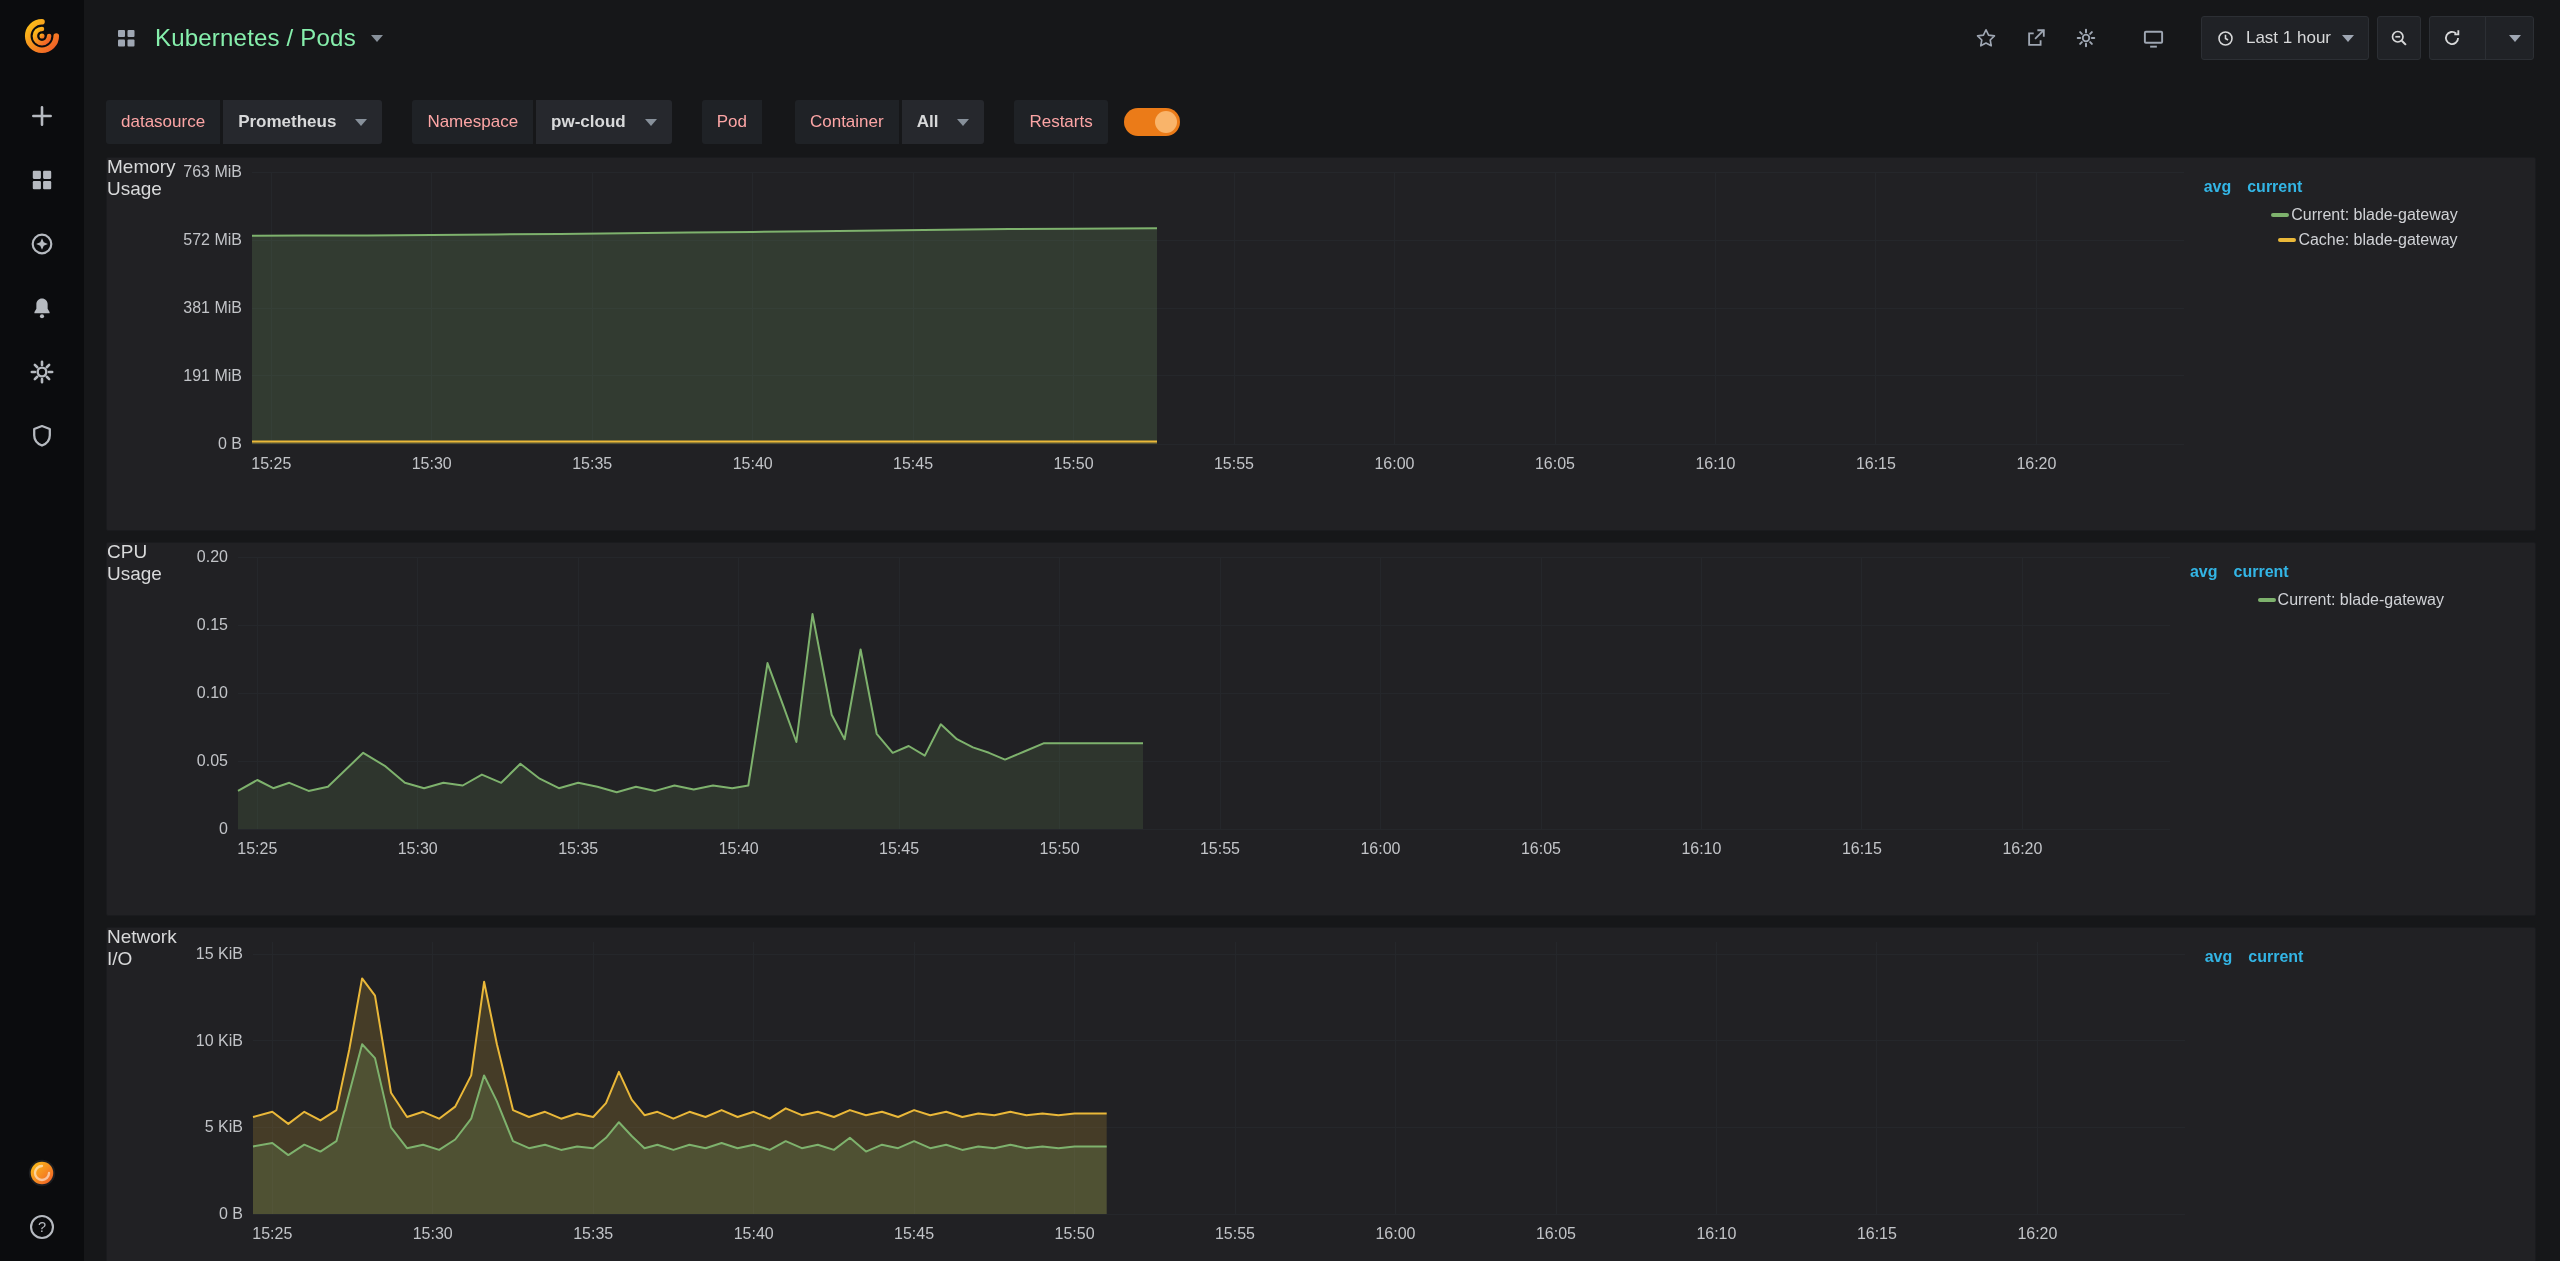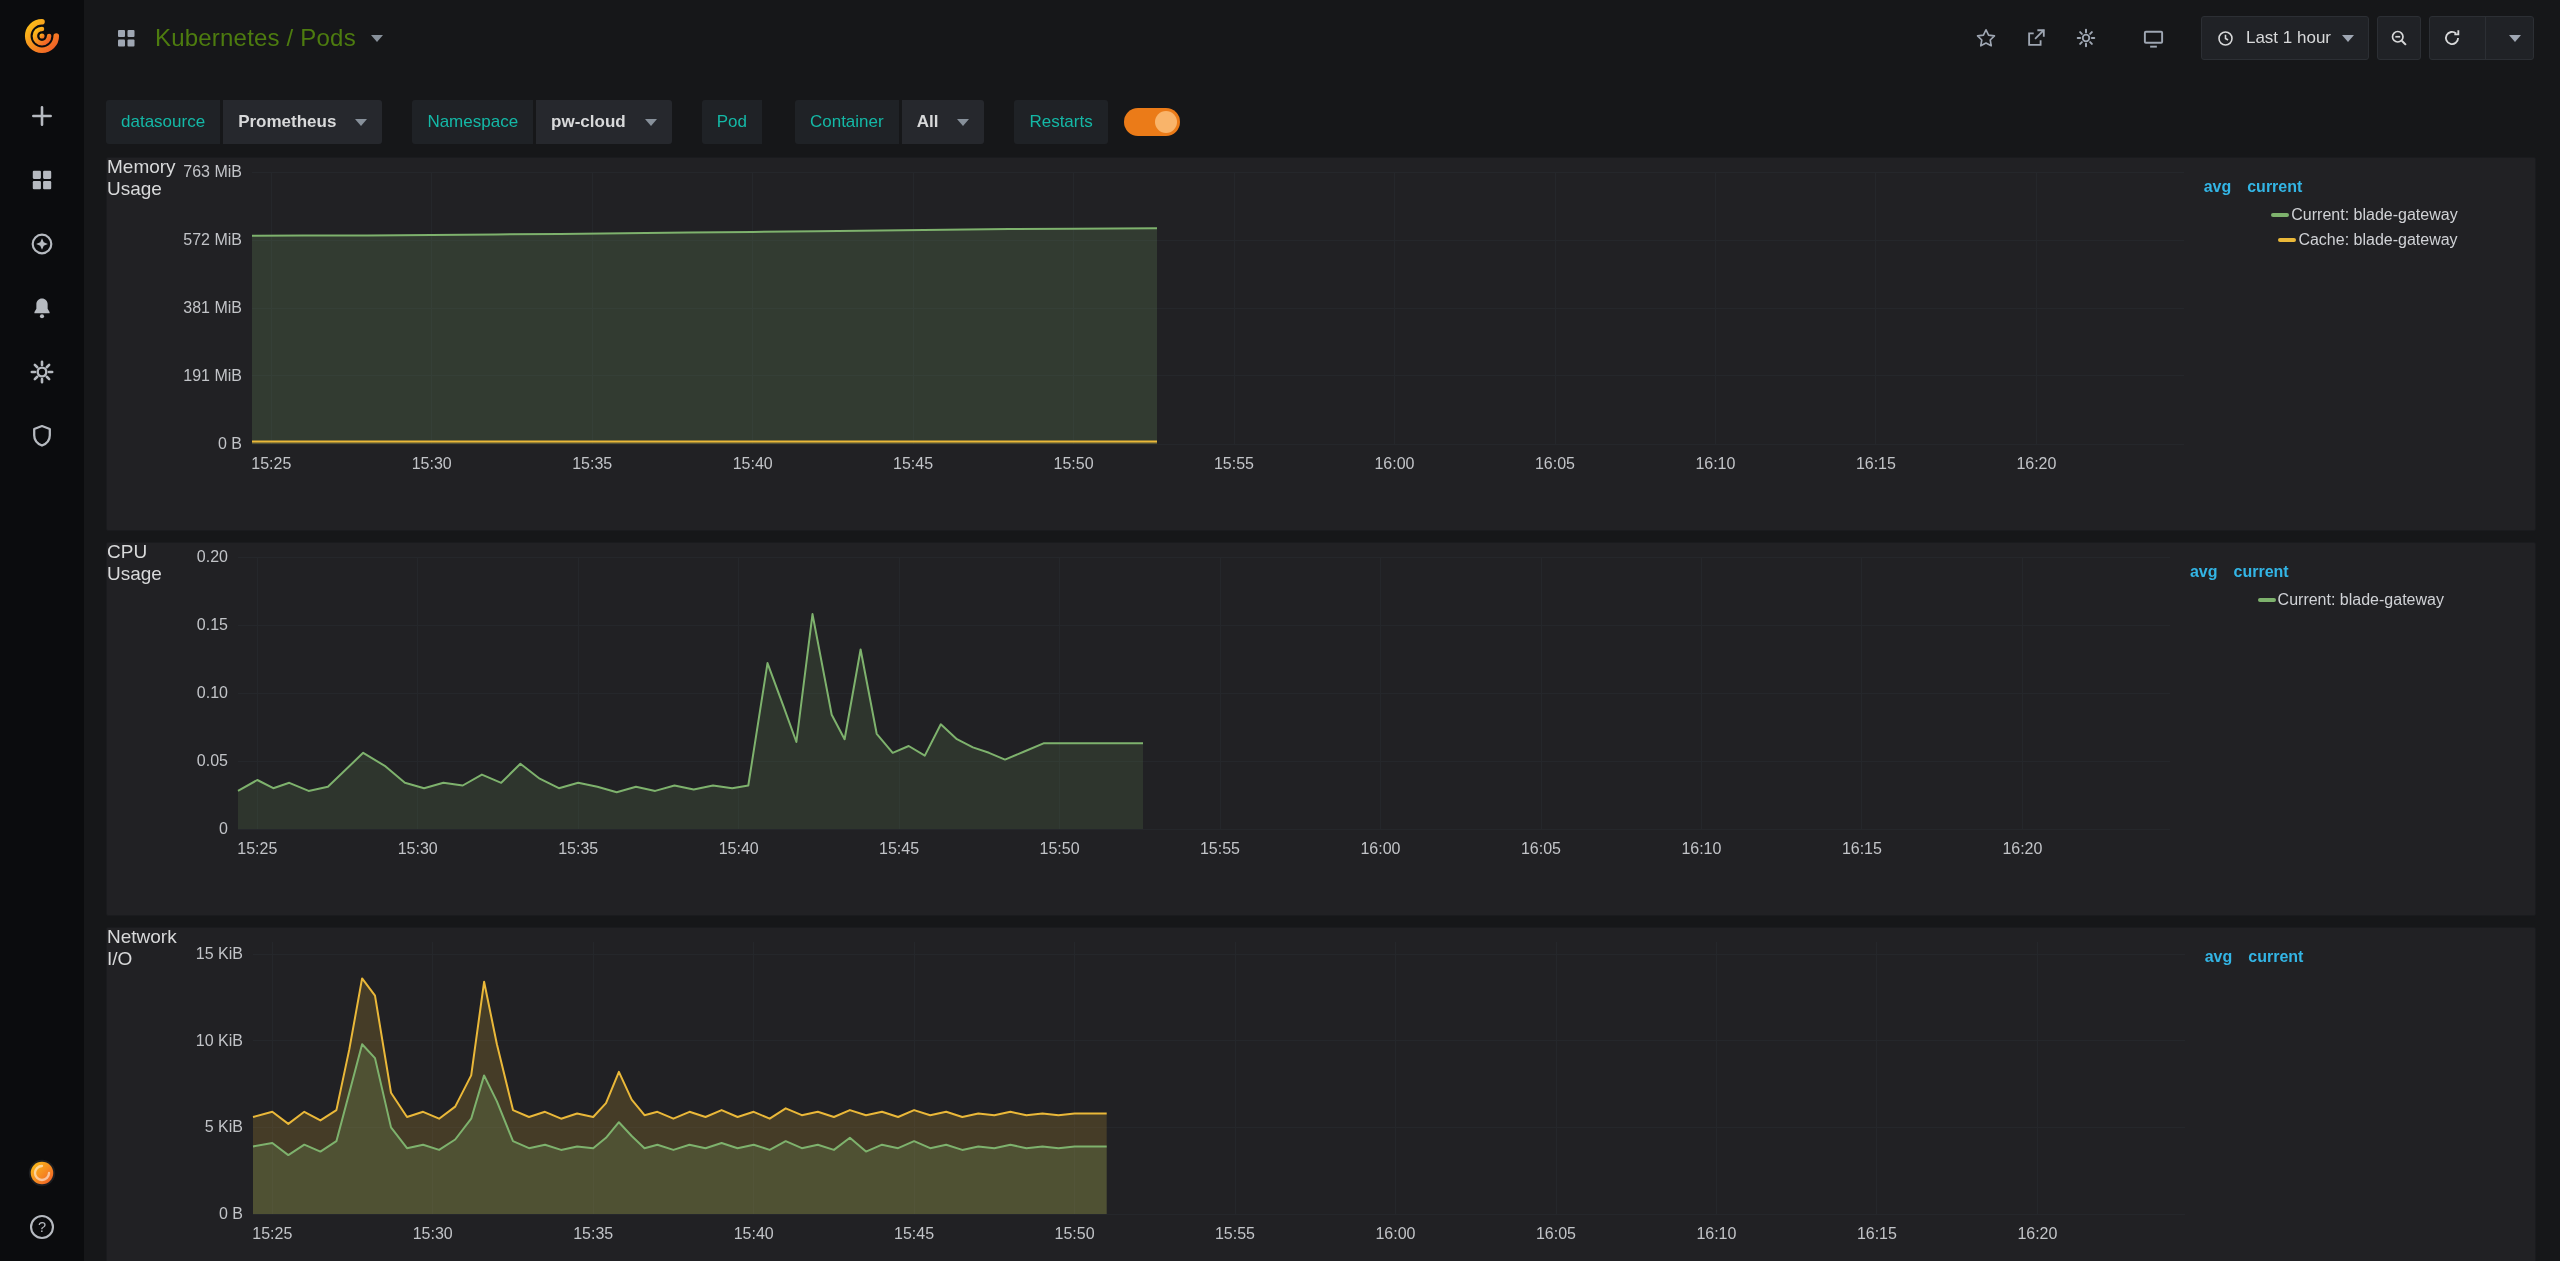--- a/index.html
+++ b/index.html
@@ -11,38 +11,38 @@
              display:flex; flex-direction:column; align-items:center; padding:12px 0 20px; z-index:10; }
   .logo { width:54px; height:48px; margin-bottom:42px; display:flex; align-items:center; justify-content:center; cursor:pointer; }
   .side-icons { display:flex; flex-direction:column; gap:36px; align-items:center; color:#b6bac0; }
   .sicon { width:28px; height:28px; display:flex; align-items:center; justify-content:center; cursor:pointer; }
   .side-bottom { margin-top:auto; display:flex; flex-direction:column; gap:26px; align-items:center; color:#b6bac0; }
 
   
   .main { margin-left:84px; }
   .navbar { height:76px; display:flex; align-items:center; padding:0 26px 0 28px; }
   .title-group { display:flex; align-items:center; gap:15px; cursor:pointer; }
-  .page-title { font-size:24px; color:#4d7c0f; letter-spacing:.2px; }
+  .page-title { font-size:24px; color:#86efac; letter-spacing:.2px; }
   .caret { width:0; height:0; border-left:6px solid transparent; border-right:6px solid transparent;
            border-top:7px solid #87909a; display:inline-block; }
   .nav-right { margin-left:auto; display:flex; align-items:center; gap:8px; color:#9fa7b3; }
   .icon-btn { width:42px; height:42px; display:flex; align-items:center; justify-content:center; cursor:pointer; border-radius:3px; }
   .pill { background:#202226; border:1px solid #2c2f34; border-radius:3px; height:44px;
           display:flex; align-items:center; padding:0 14px; color:#d8d9da; font-size:17px; gap:11px; cursor:pointer; }
   .pill .caret { border-top-color:#9fa7b3; }
   .gap-l { margin-left:18px; }
   .refresh-pill { padding:0; }
   .refresh-pill .seg { padding:0 12px; height:100%; display:flex; align-items:center; }
   .refresh-pill .sep { width:1px; height:100%; background:#2c2f34; }
 
   
   .submenu { display:flex; align-items:center; gap:30px; padding:24px 0 0 22px; }
   .filter { display:flex; align-items:center; }
   .f-label { height:44px; display:flex; align-items:center; padding:0 15px; background:#1f2226;
-             color:#14b8a6; font-size:17px; border-radius:3px 0 0 3px; margin-right:3px; }
+             color:#fca5a5; font-size:17px; border-radius:3px 0 0 3px; margin-right:3px; }
   .f-value { height:44px; display:flex; align-items:center; padding:0 15px; background:#26282d;
              color:#d8d9da; font-size:17px; font-weight:700; border-radius:0 3px 3px 0; gap:19px; cursor:pointer; }
   .toggle { width:56px; height:28px; border-radius:15px; background:#eb7b18; position:relative;
             display:inline-block; margin-left:13px; cursor:pointer; align-self:center; }
   .toggle .knob { position:absolute; top:3px; width:22px; height:22px; border-radius:50%; background:#f9b46a; left:3px; }
   .toggle.on .knob { left:auto; right:3px; }
 
   
   .dashboard { padding:13px 24px 0 22px; display:flex; flex-direction:column; gap:11px; }
   .panel { background:#212124; border:1px solid #1a1b1e; border-radius:2px; height:374px;

